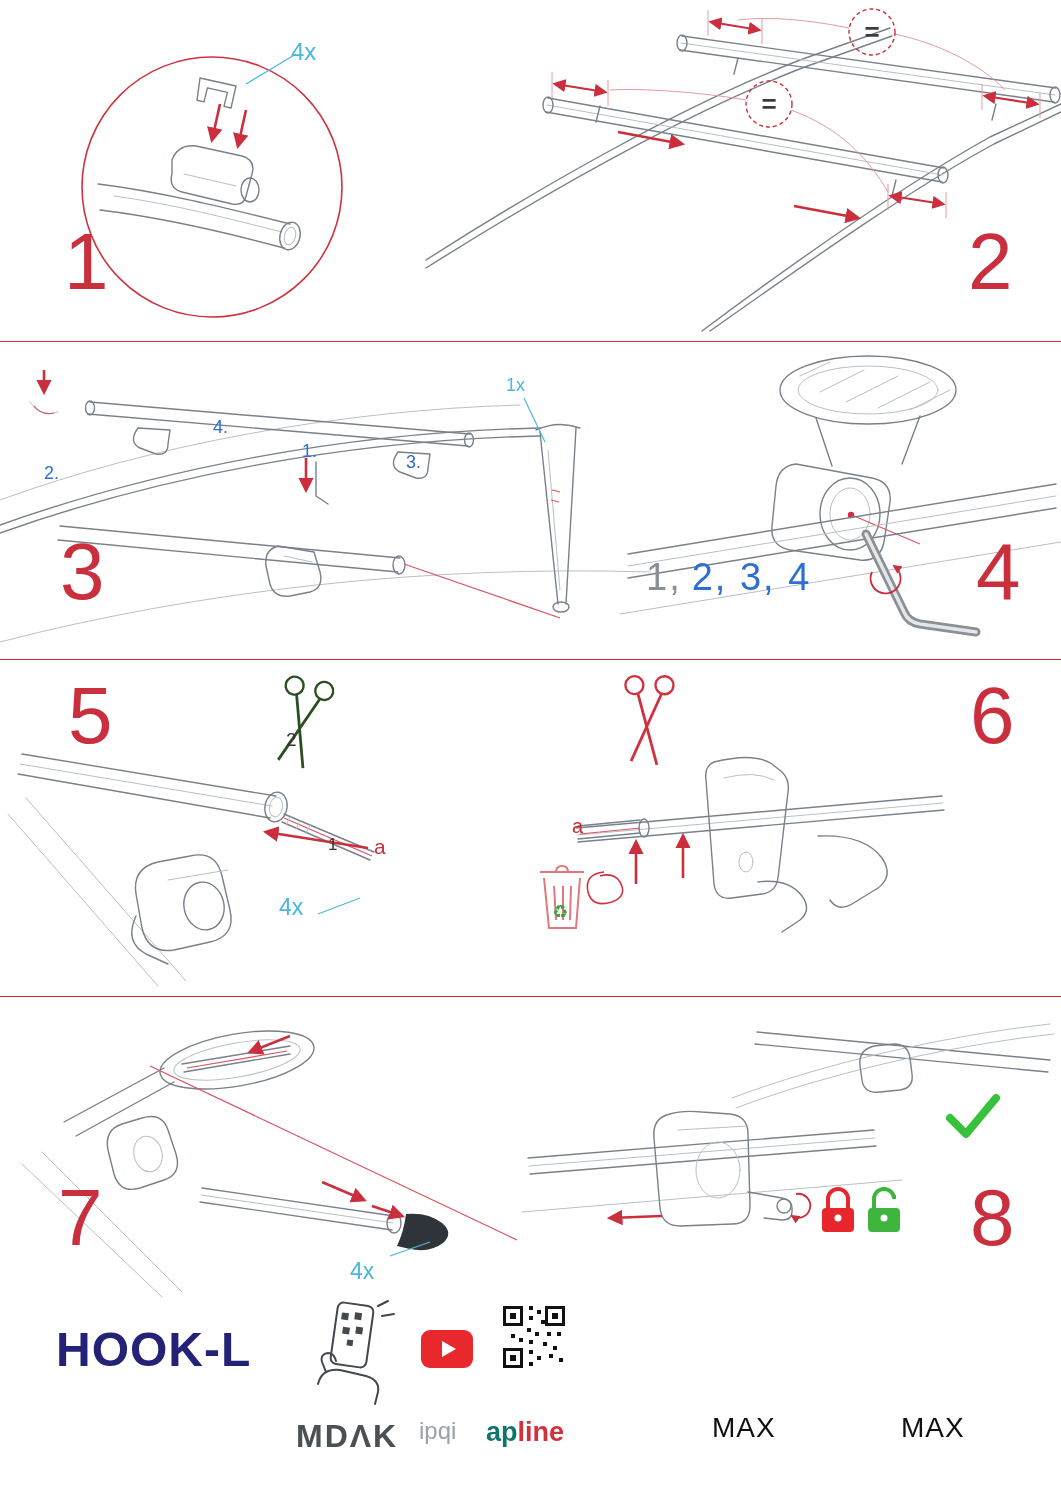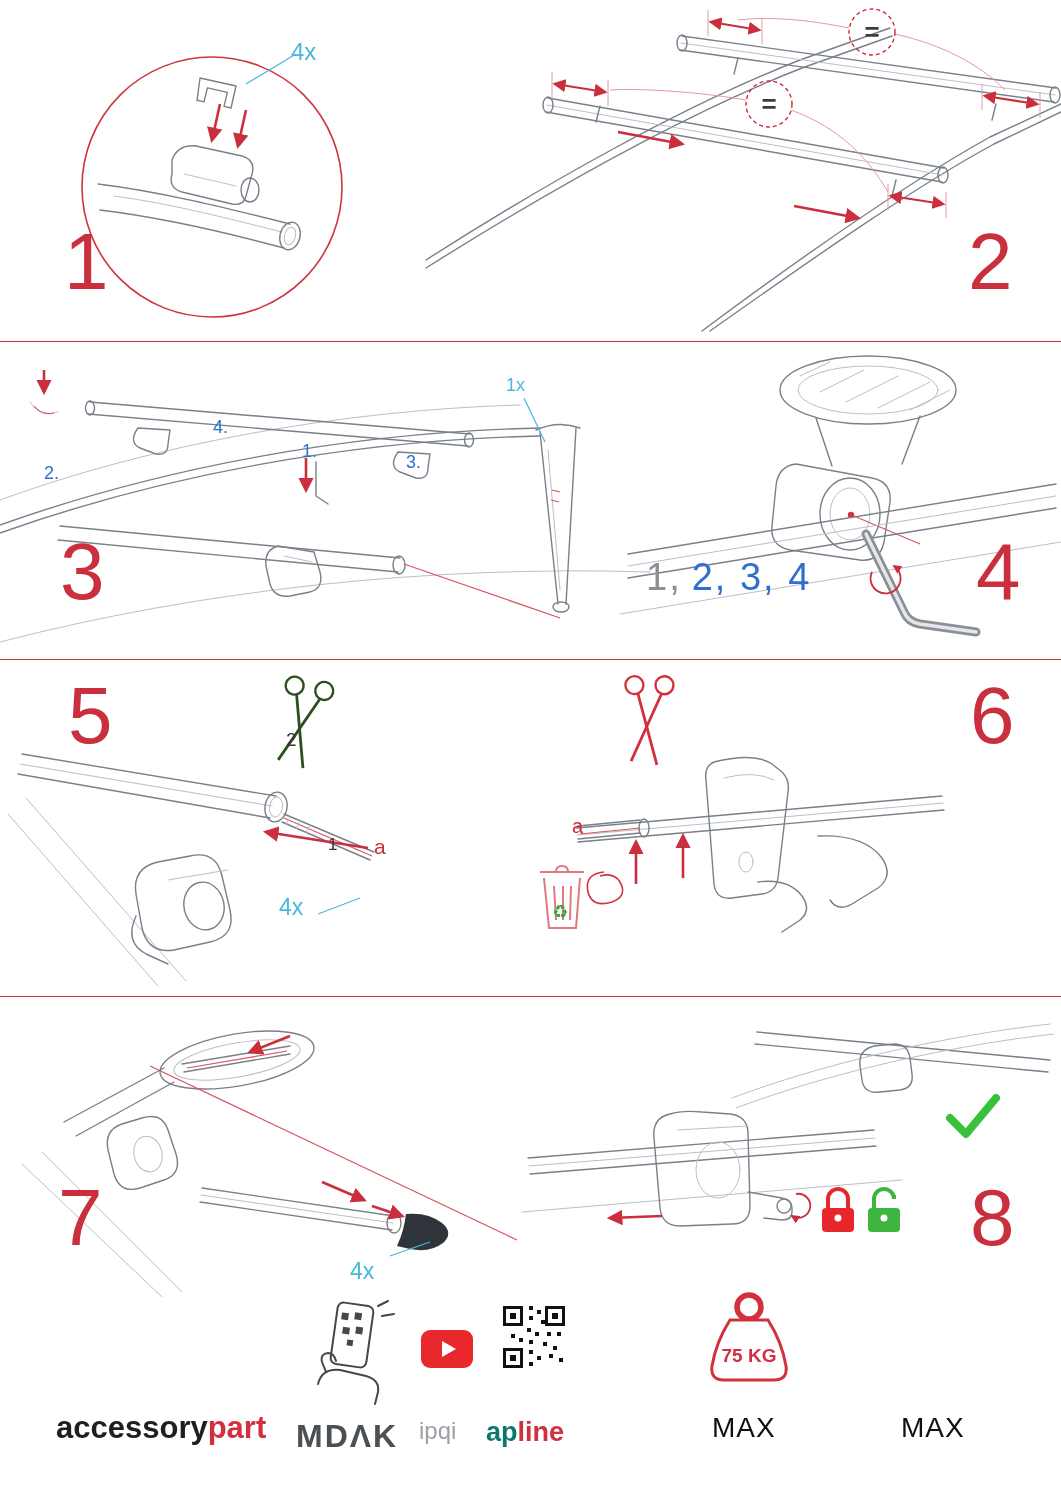--- a/index.html
+++ b/index.html
@@ -304,23 +304,21 @@
       </g>
       <g>
         <path d="M352 206 v-9 a10 10 0 0 1 20 0 v-4" stroke="#3db53f" stroke-width="4" fill="none"></path>
         <rect x="346" y="206" width="32" height="24" rx="4" fill="#3db53f"></rect>
         <circle cx="362" cy="216" r="3.5" fill="#fff"></circle>
       </g>
     </svg>
   </div>
   <span class="stepnum" style="left:970px;top:1178px">8</span>
 
-  <div class="brandline" style="left:56px;top:1412px">
-    <span style="color:#1f1f1f">accessory</span><span style="color:#d2303e">part</span>
-  </div>
+  <span class="lbl" style="left:56px;top:1326px;font-size:48px;font-weight:700;letter-spacing:1px;color:#232276">HOOK-L</span>
 
   <div class="abs" style="left:308px;top:1298px">
     <svg width="90" height="108" viewBox="0 0 90 108">
       <g stroke="#43484d" fill="none" stroke-width="2" stroke-linecap="round" stroke-linejoin="round">
         <rect x="26" y="6" width="36" height="62" rx="6" transform="rotate(8 44 37)"></rect>
         <path d="M70 8 l10 -5 M74 18 l12 -2"></path>
         <path d="M10 86 q4 -16 22 -14 l26 6 q14 4 12 16 l-3 12"></path>
         <path d="M18 74 l-4 -10 q-2 -8 6 -9 q6 0 8 8"></path>
       </g>
       <g fill="#43484d" transform="rotate(8 44 37)">
@@ -377,24 +375,17 @@
       </g>
     </svg>
   </div>
 
   <span class="lbl" style="left:296px;top:1420px;font-size:32px;font-weight:700;letter-spacing:2px;color:#4b5054">MDΛK</span>
   <span class="lbl" style="left:419px;top:1419px;font-size:24px;font-weight:500;color:#9ba1a6">ipqi</span>
   <div class="lbl" style="left:486px;top:1419px;font-size:27px;font-weight:600">
     <span style="color:#0f766e">ap</span><span style="color:#d2303e">line</span>
   </div>
 
-  <div class="abs" style="left:692px;top:1290px">
-    <svg width="112" height="106" viewBox="0 0 112 106">
-      <circle cx="57" cy="17" r="12" stroke="#d2303e" stroke-width="5.5" fill="none"></circle>
-      <path d="M38 30 h38 q14 22 18 46 q2 14 -12 14 h-50 q-14 0 -12 -14 q4 -24 18 -46 z" stroke="#d2303e" stroke-width="3" fill="#fff"></path>
-      <text x="57" y="72" text-anchor="middle" font-size="19" font-weight="bold" fill="#d2303e" font-family="Liberation Sans">75 KG</text>
-    </svg>
-  </div>
   <span class="max" style="left:712px;top:1414px">MAX</span>
 
   <span class="max" style="left:901px;top:1414px">MAX</span>
 
 </div>
 
 </body></html>

